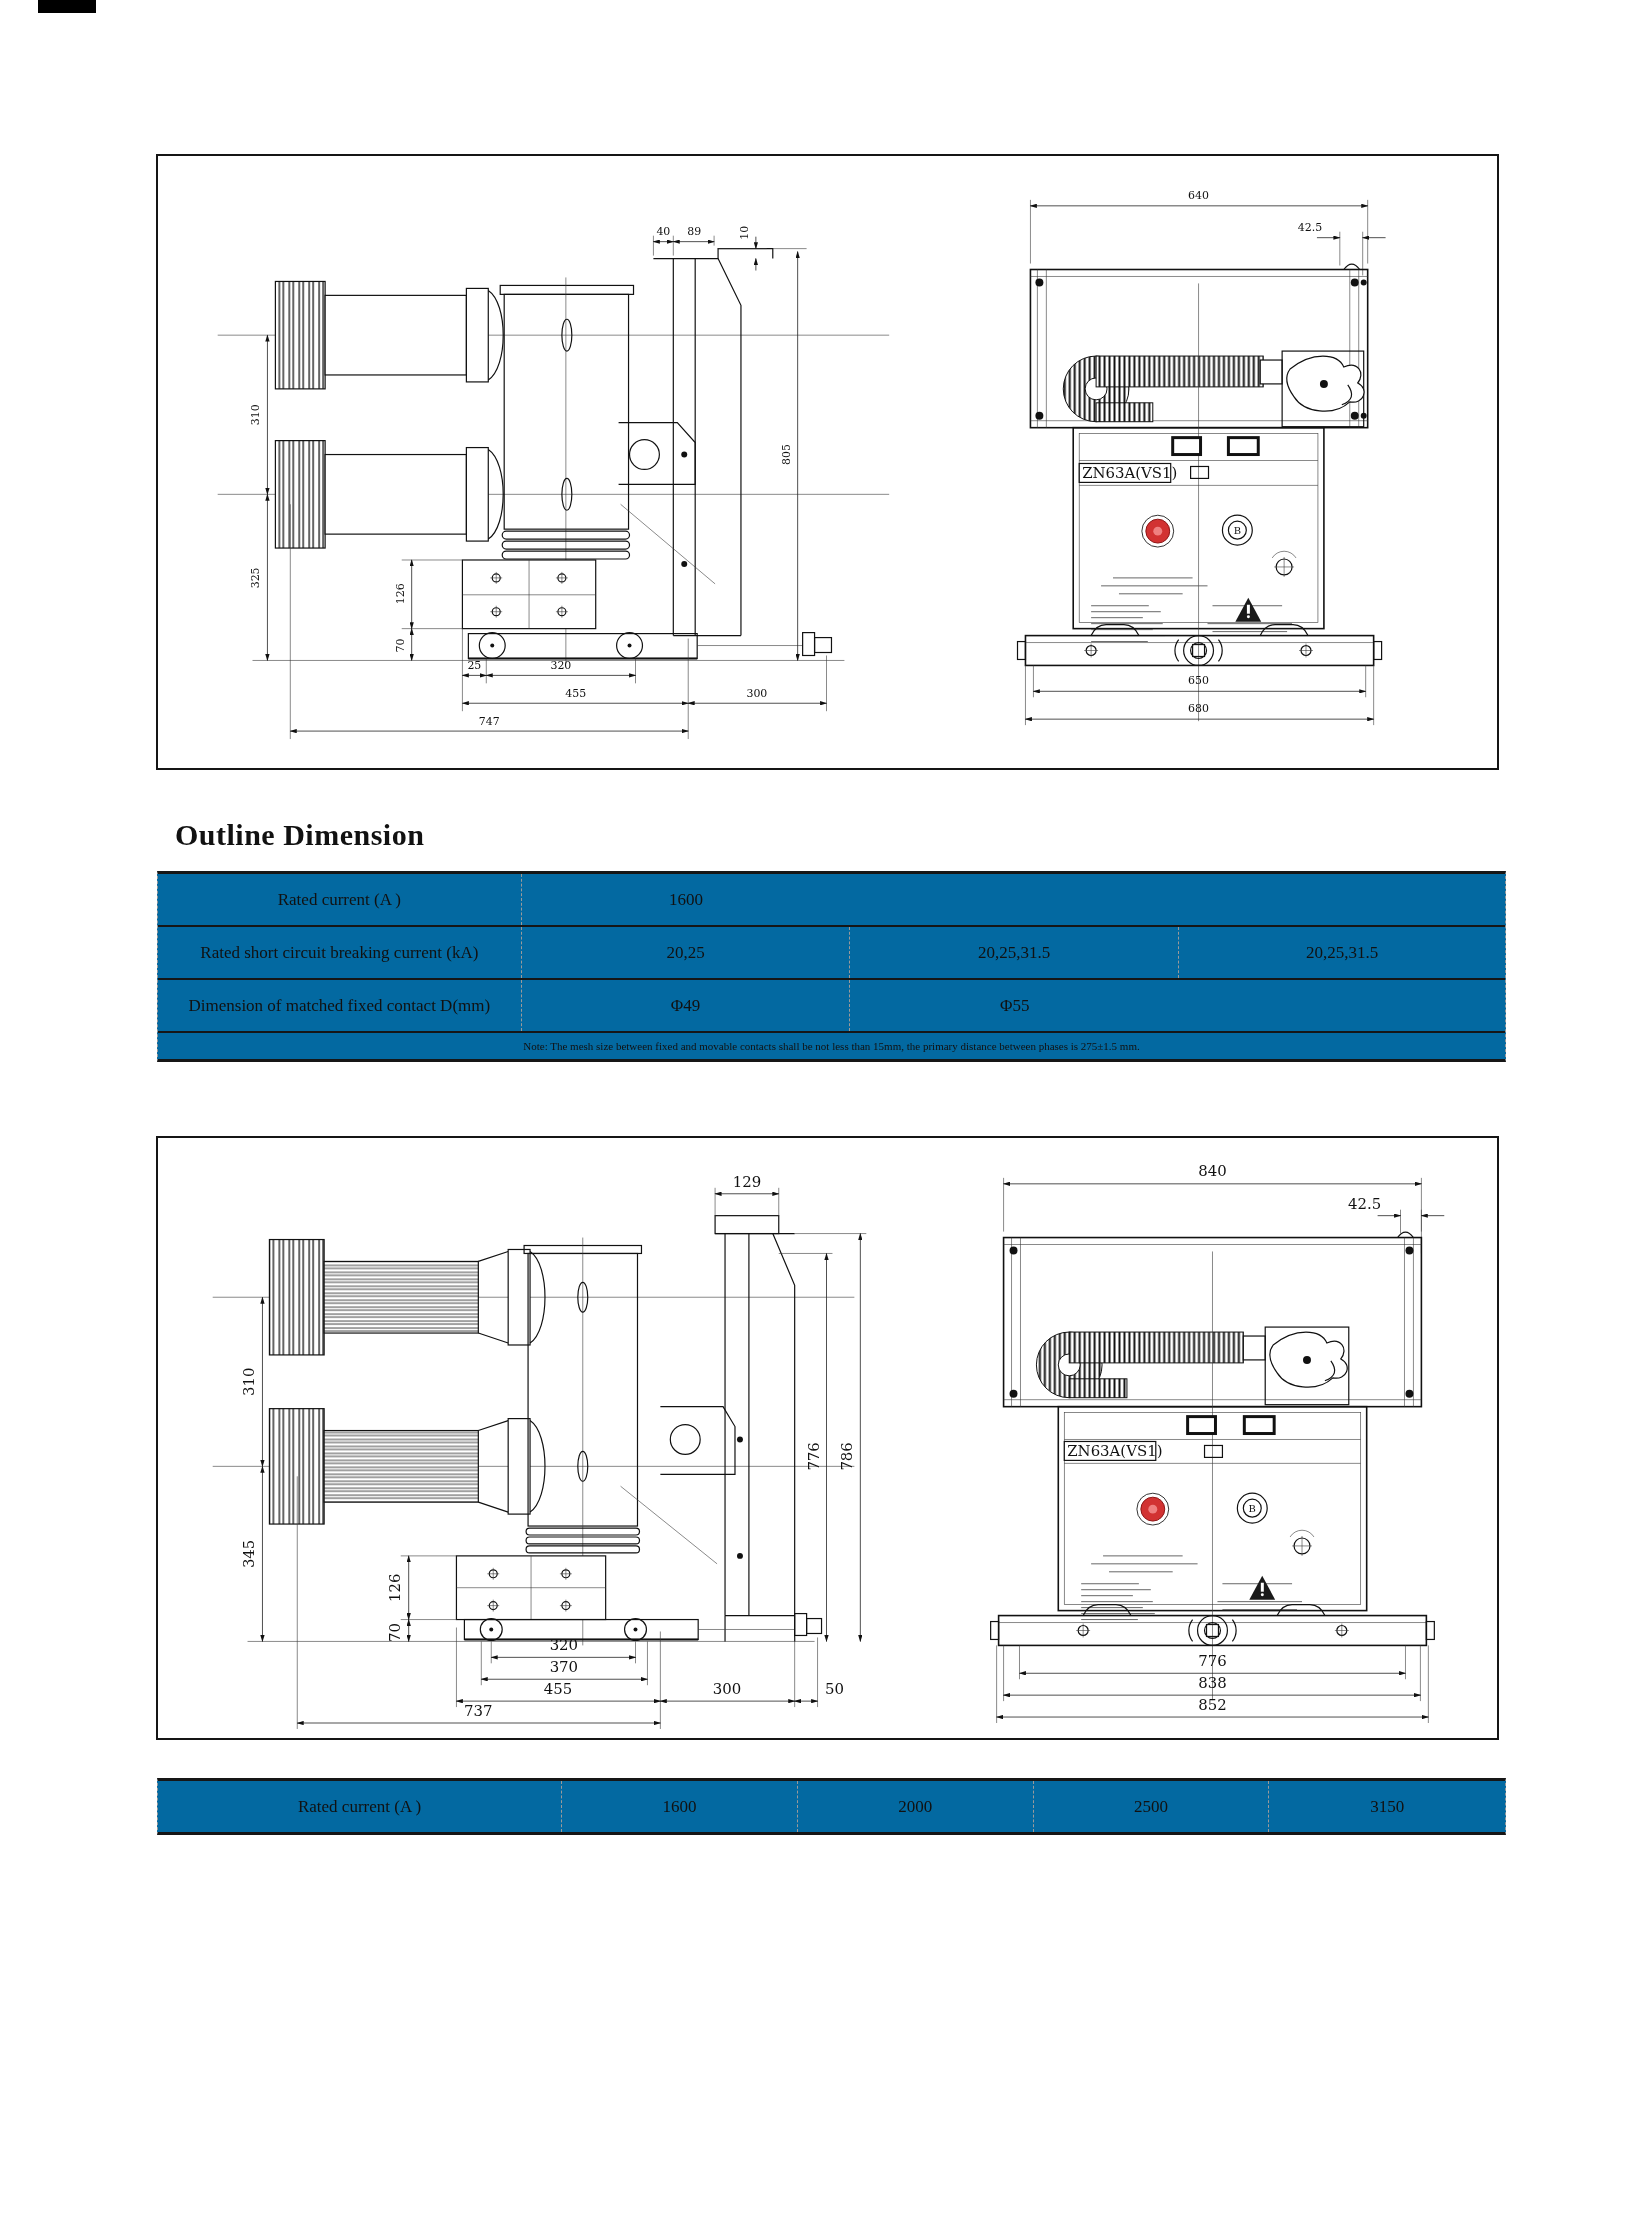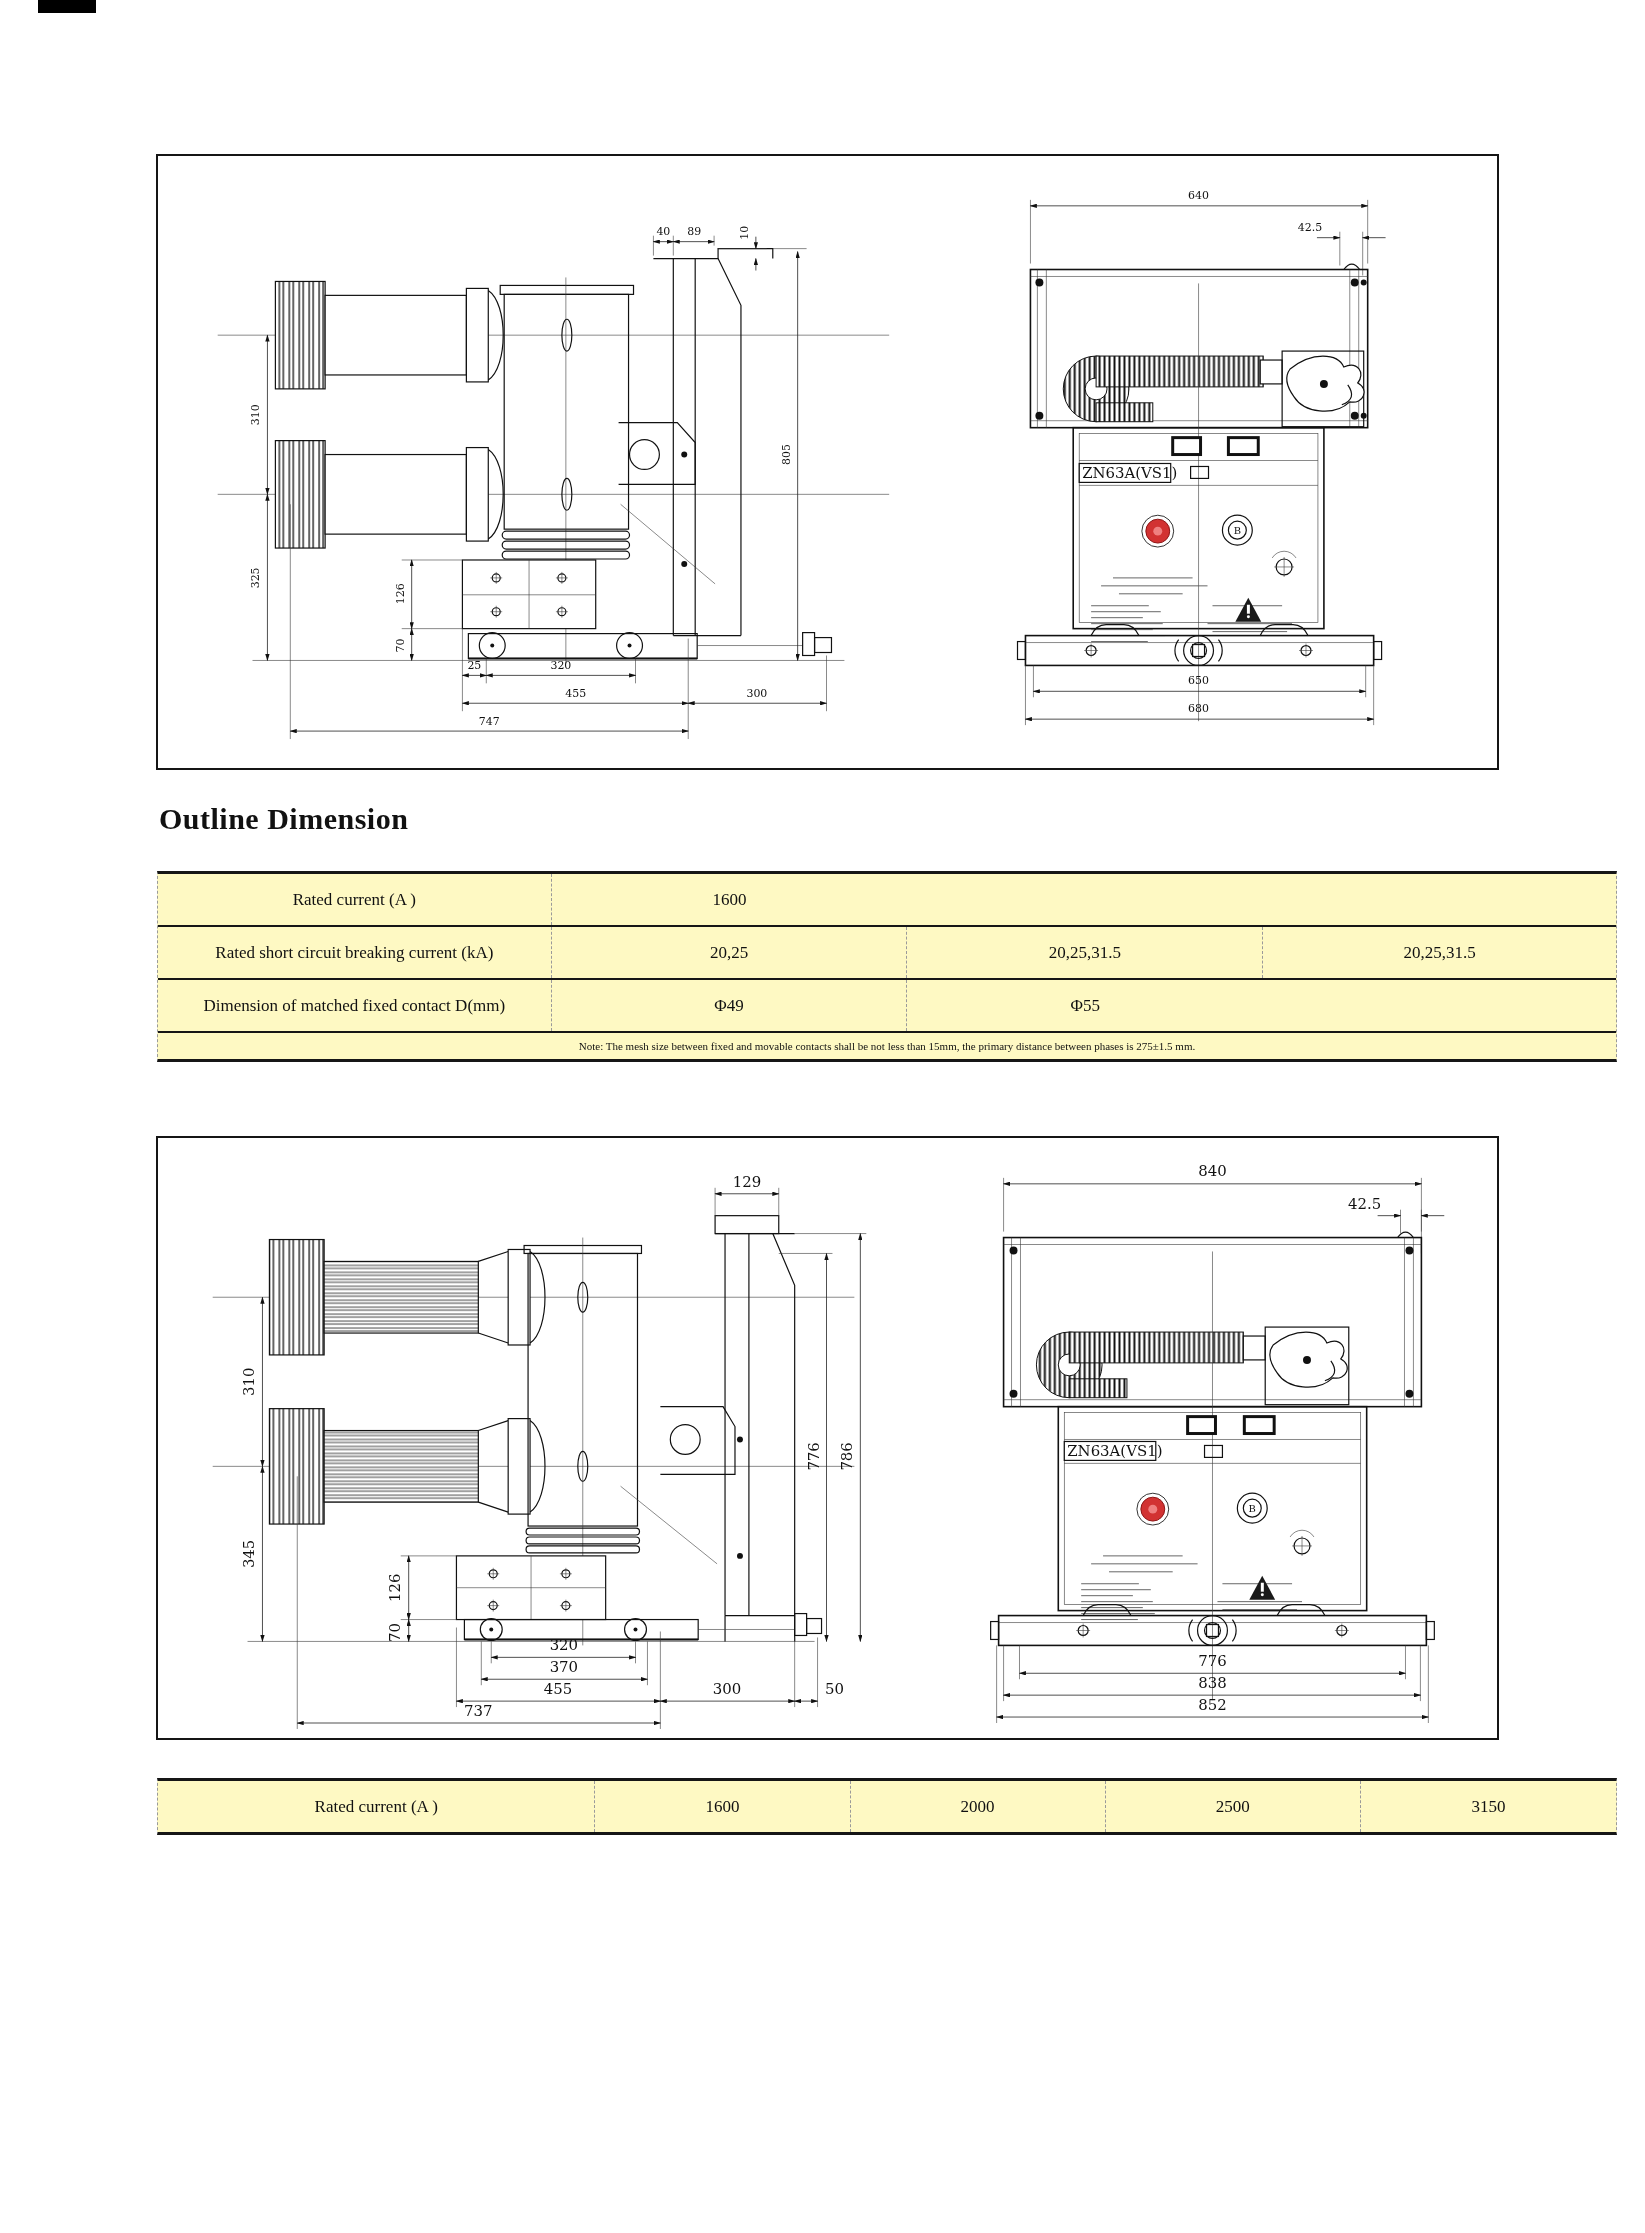--- a/index.html
+++ b/index.html
@@ -2,22 +2,22 @@
 <html><head>
 <meta charset="utf-8">
 <style>
   html,body{margin:0;padding:0;background:#fff}
   .page{position:relative;width:1646px;height:2234px;background:#fff;overflow:hidden;
         font-family:"Liberation Serif",serif;color:#111}
   .smudge{position:absolute;left:38px;top:0;width:58px;height:13px;background:#000}
   .dwgbox{position:absolute;left:156px;width:1339px;border:2.5px solid #151515;background:#fff;box-sizing:content-box}
   #box1{top:154px;height:612px}
   #box2{top:1136px;height:600px}
-  .heading{position:absolute;left:159px;top:802px;font-size:30px;font-weight:bold;letter-spacing:0.5px;margin:0}
-  .tbl{position:absolute;left:157px;width:1460px;background:#fef9c3;
+  .heading{position:absolute;left:159px;top:802px;font-size:30px;font-weight:bold;letter-spacing:0.5px;margin:16px}
+  .tbl{position:absolute;left:157px;width:1349px;background:#0369a1;
        border-top:3px solid #161616;border-bottom:3px solid #161616;
        border-left:1.5px dashed #9a9a9a;border-right:1.5px dashed #9a9a9a;box-sizing:border-box}
   #t1{top:871px} #t2{top:1778px}
   .tr{display:grid;border-bottom:2.2px solid #161616}
   .tr:last-child{border-bottom:none}
   .r51{height:51px}.r26{height:26px}
   #t1 .tr.cols4{grid-template-columns:27% 24.4% 24.4% 1fr}
   #t2 .cols5{grid-template-columns:30% 17.5% 17.5% 17.5% 1fr}
   #t2 .cols2{grid-template-columns:30% 1fr}
   .td{display:flex;align-items:center;justify-content:center;text-align:center;

